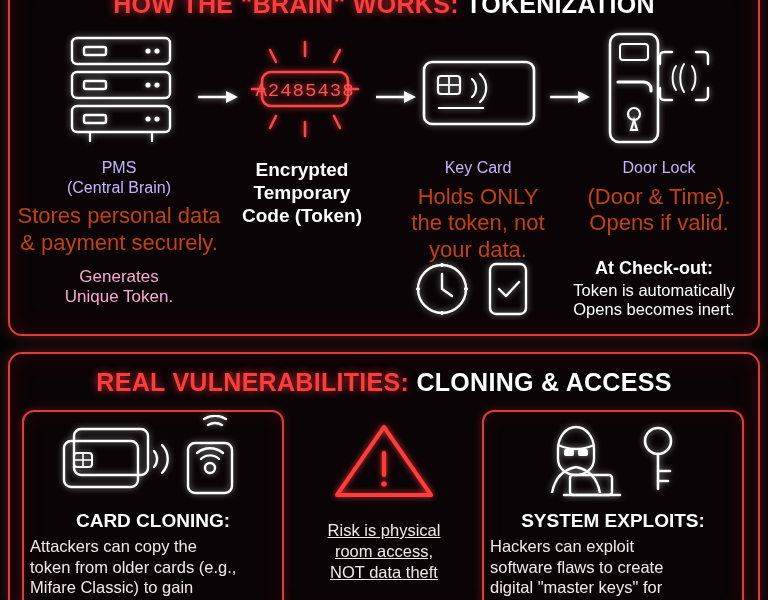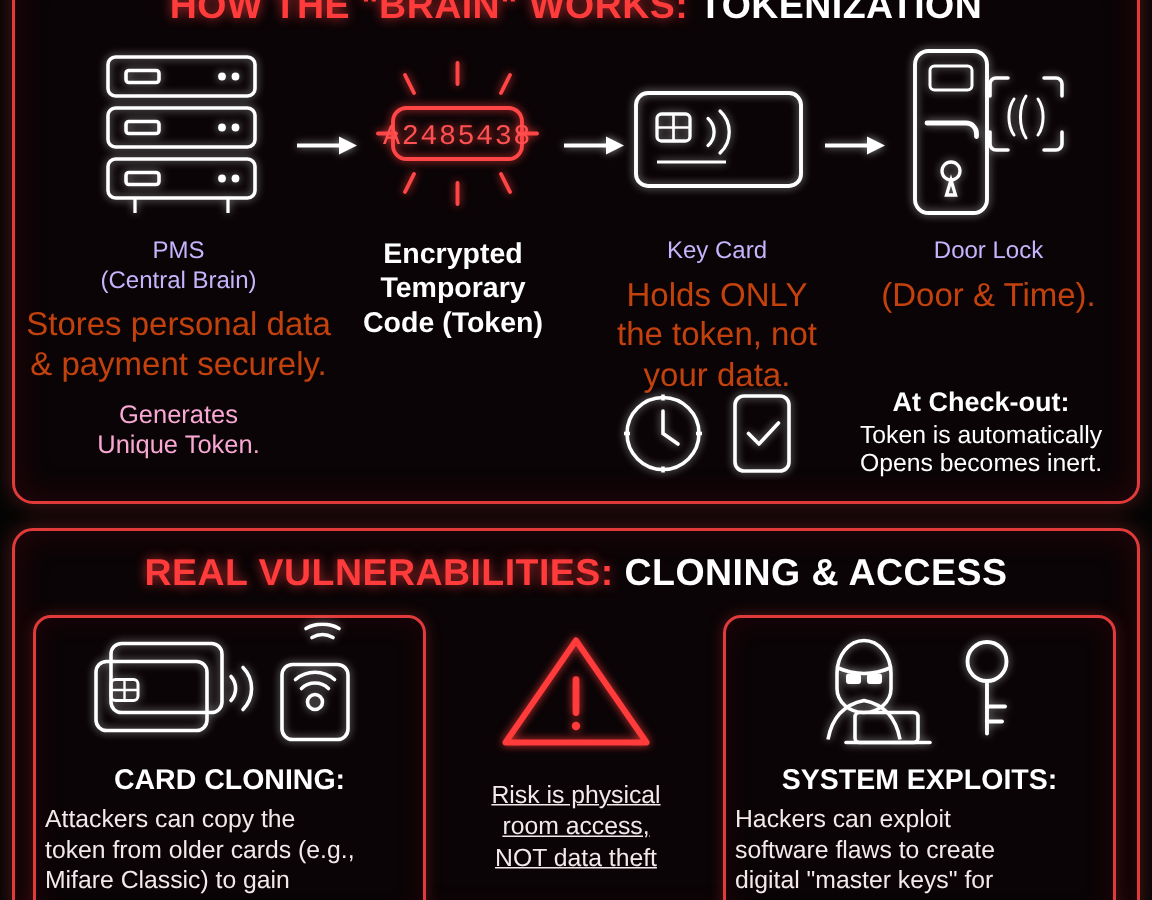--- a/index.html
+++ b/index.html
@@ -299,20 +299,21 @@
       <div>Holds ONLY</div>
       <div>the token, not</div>
       <div>your data.</div>
     </div>
   </div>
 
   <div class="col" id="col-doorlock">
     <div class="hdr">Door Lock</div>
     <div class="body">
       <div>(Door &amp; Time).</div>
+      <div>Opens if valid.</div>
     </div>
   </div>
 
   <div id="timer-icons">
     <svg width="130" height="62" viewBox="0 0 130 62">
       <g class="glow-white" fill="none" stroke="#ffffff" stroke-width="2.4">
         <circle cx="34" cy="31" r="24"></circle>
         <path d="M34 16 v15 l10 7" stroke-linecap="round"></path>
         <line x1="34" y1="5" x2="34" y2="9"></line>
         <line x1="34" y1="53" x2="34" y2="57"></line>

